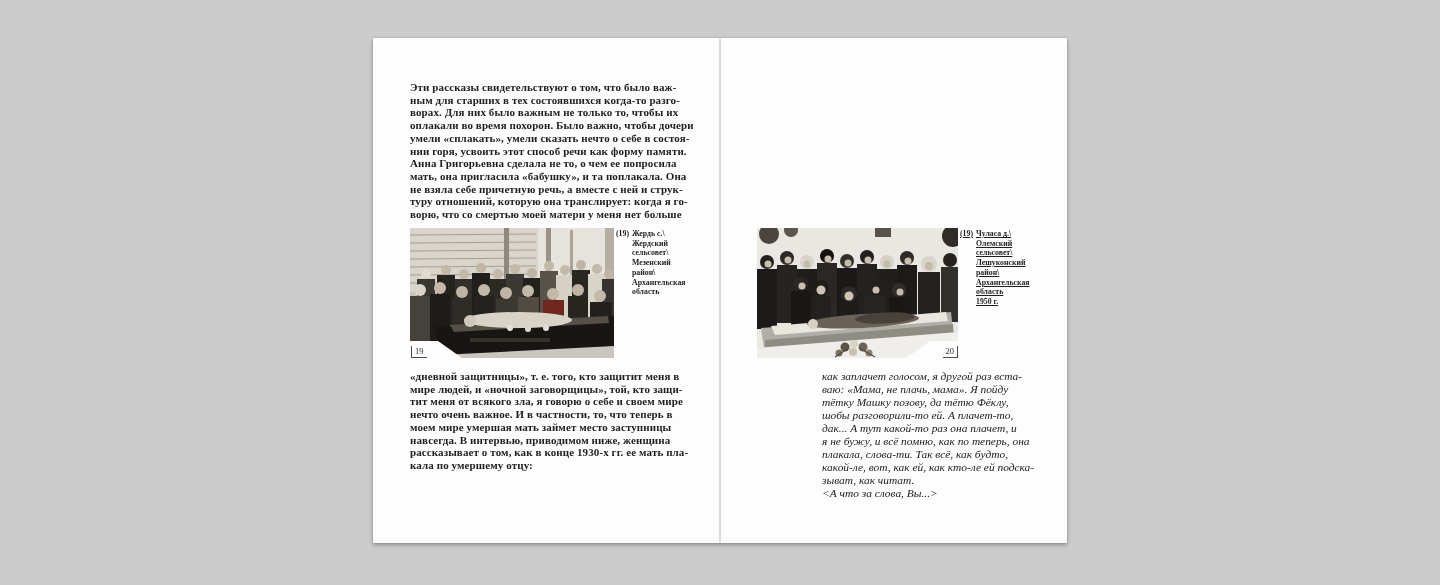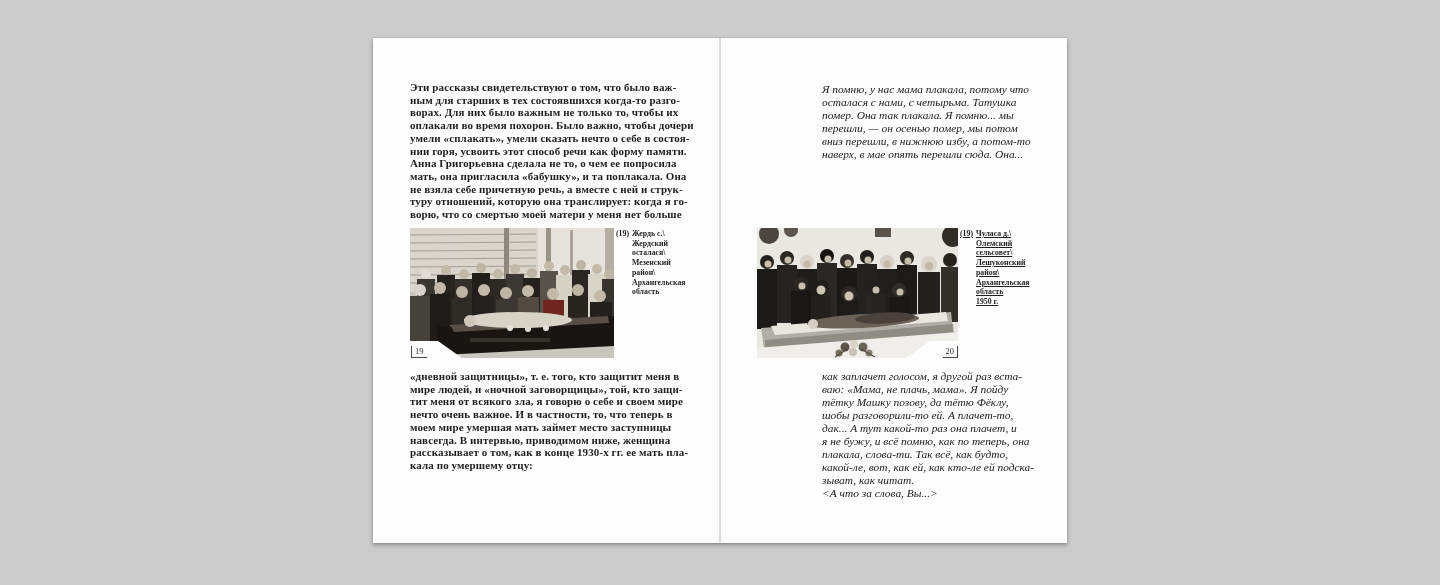--- a/index.html
+++ b/index.html
@@ -145,47 +145,41 @@
         <circle cx="136" cy="100" r="3" fill="#e6e2d9"></circle>
         <rect x="60" y="110" width="80" height="4" fill="#4a443c" opacity="0.6"></rect>
 
         <polygon points="0,130 0,113 28,113 52,130" fill="#fdfdfd"></polygon>
       </svg>
 
       <div class="caption caption-left">
         <span class="cap-label">(19)</span>
         <span class="cap-lines">Жердь с.\
 Жердский
-осталася\
+сельсовет\
 Мезенский
 район\
 Архангельская
 область</span>
       </div>
 
       <div class="body-text" style="top:332px">«дневной защитницы», т. е. того, кто защитит меня в
 мире людей, и «ночной заговорщицы», той, кто защи-
 тит меня от всякого зла, я говорю о себе и своем мире
 нечто очень важное. И в частности, то, что теперь в
 моем мире умершая мать займет место заступницы
 навсегда. В интервью, приводимом ниже, женщина
 рассказывает о том, как в конце 1930-х гг. ее мать пла-
 кала по умершему отцу:</div>
 
       <div class="pagenum pagenum-left">19</div>
     </div>
 
     <div class="page page-right">
 
-      <div class="quote-text" style="top:45px">Я помню, у нас мама плакала, потому что
-осталася с нами, с четырьма. Татушка
-помер. Она так плакала. Я помню... мы
-перешли, — он осенью помер, мы потом
-вниз перешли, в нижнюю избу, а потом-то
-наверх, в мае опять перешли сюда. Она...</div>
 
       <svg class="photo" width="201" height="130" viewBox="0 0 201 130">
         <rect width="201" height="130" fill="#e8e7e2"></rect>
 
         <circle cx="12" cy="6" r="10" fill="#4a463f"></circle>
         <circle cx="34" cy="2" r="7" fill="#5a554d"></circle>
         <rect x="118" y="0" width="16" height="9" fill="#57534b"></rect>
         <circle cx="196" cy="8" r="11" fill="#302d29"></circle>
 
         <g>

